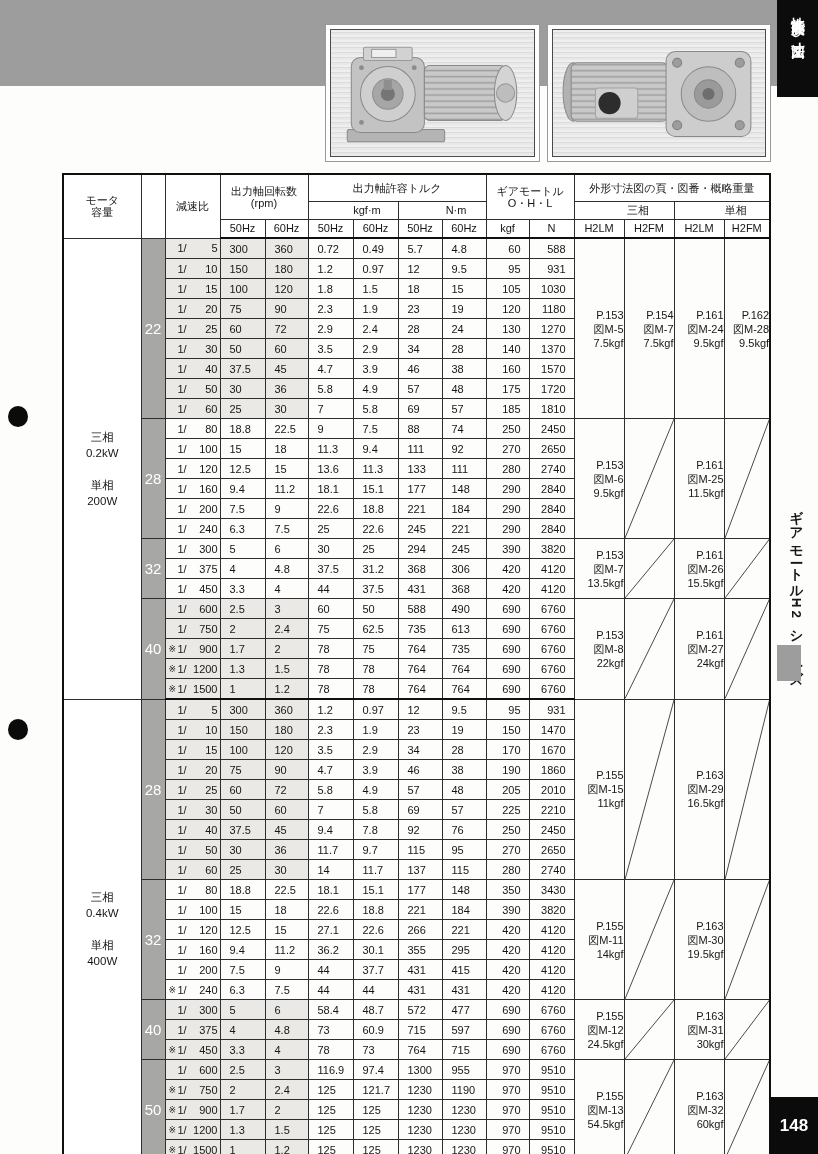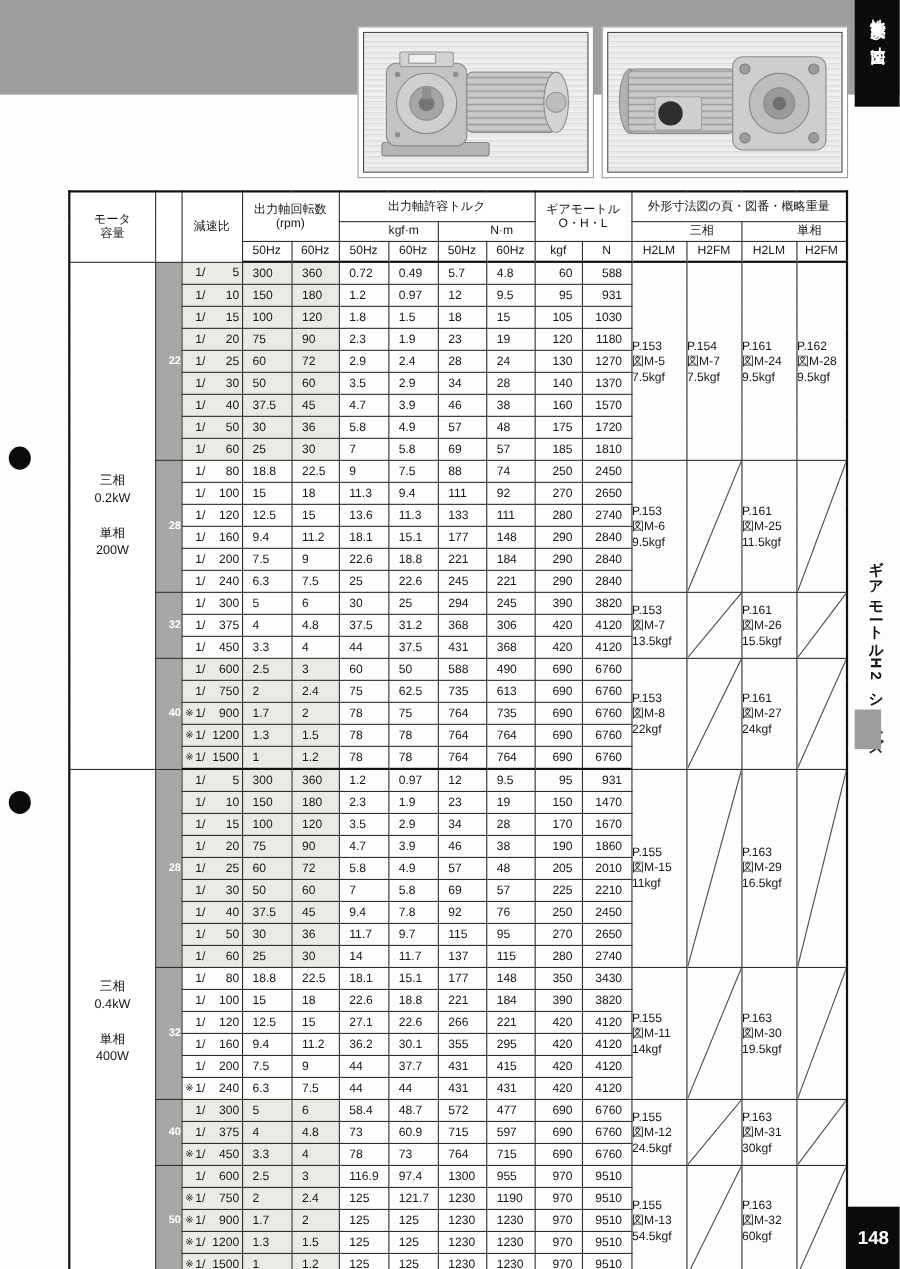--- a/index.html
+++ b/index.html
@@ -41,34 +41,34 @@
   table{border-collapse:collapse;table-layout:fixed;width:708px;border:2px solid #101010;}
   th,td{border:1px solid #2e2e2e;padding:0;color:#161616;overflow:hidden;}
   thead th{font-size:11px;font-weight:normal;text-align:center;background:#fff;line-height:12.5px;}
   thead tr.h1 th{height:26px;}
   thead tr.h2 th{height:17px;padding-left:28px;}
   thead tr.h3 th{height:17px;border-bottom:2px solid #101010;}
   tbody td{height:19px;font-size:11px;}
 
   .motor-cell{vertical-align:middle;text-align:center;font-size:11.5px;line-height:16px;background:#fff;}
   .motor-cell .gap{height:16px;}
-  .frame-cell{background:#a7a7a5;color:#fff;font-weight:bold;text-align:right;vertical-align:middle;font-size:10px;}
+  .frame-cell{background:#a7a7a5;color:#fff;font-weight:normal;text-align:center;vertical-align:middle;font-size:15px;}
 
   .ratio-cell{white-space:nowrap;}
   .ratio-in{display:flex;align-items:center;justify-content:flex-start;padding-left:3px;}
   .ratio-star{width:9px;font-size:9px;color:#222;}
   .ratio-pre{width:13px;}
   .ratio-den{width:27px;text-align:right;}
 
   .num{white-space:nowrap;}
   .a-left{text-align:left;padding-left:9px;}
   .a-right{text-align:right;padding-right:8px;}
   .shade{background:#eae9e5;}
 
-  .ref-cell{text-align:left;vertical-align:middle;font-size:11px;line-height:14px;}
+  .ref-cell{text-align:right;vertical-align:middle;font-size:11px;line-height:14px;}
   .slash-cell{position:relative;padding:0;}
   .slash-cell svg{position:absolute;left:0;top:0;width:100%;height:100%;display:block;}
 
   .sec-split td{border-bottom:2px solid #101010;}
 </style>
 </head>
 <body>
 
 <div class="page">
 

